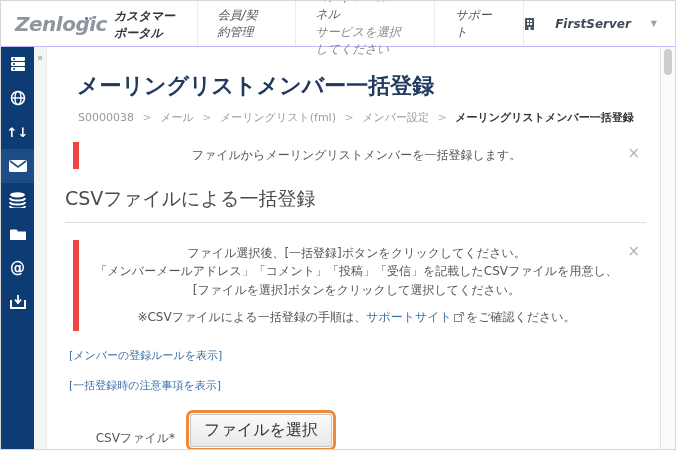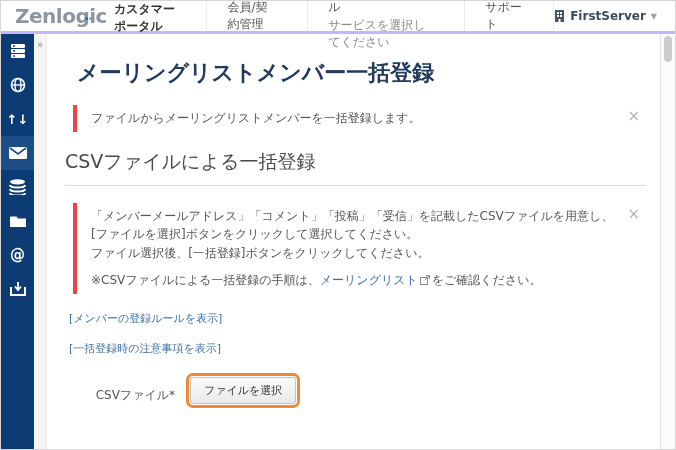--- a/index.html
+++ b/index.html
@@ -1,67 +1,67 @@
 <!DOCTYPE html>
 <html><head>
 <meta charset="utf-8">
 <style>
   * { margin:0; padding:0; box-sizing:border-box; }
   html,body { background:#fff; }
   body { font-family:"DejaVu Sans","Liberation Sans",sans-serif; }
   .window { position:relative; width:676px; height:450px; border:1px solid #d6d6d6; background:#fff; overflow:hidden; }
 
   
-  .header { height:33px; display:flex; align-items:stretch; background:#fff; border-bottom:3px solid #c4b5fd; }
+  .header { height:46px; display:flex; align-items:stretch; background:#fff; border-bottom:1px solid #c4b5fd;font-style:italic; }
   .logo { display:flex; align-items:center; padding-left:14px; position:relative; cursor:pointer; }
   .logo-zen { font-size:20px; font-weight:bold; color:#8e969d; letter-spacing:-0.5px; }
   .logo-dots { position:absolute; top:4px; left:84px; }
   .logo-dots i { display:inline-block; width:3px; height:3px; border-radius:50%; background:#2f6cb3; margin-right:1px; }
   .logo-dots i.d2 { background:#7aa3d4; }
   .logo-sub { font-size:12px; font-weight:bold; color:#333; margin-left:7px; margin-top:3px; }
   .nav { display:flex; margin-left:20px;gap:8px; }
   .nav-item { display:flex; flex-direction:column; justify-content:center; align-items:center; padding:0 20px; border-left:1px solid #ececec; font-size:12px; color:#555; cursor:pointer; min-width:90px; }
   .nav-item:last-child { border-right:1px solid #ececec; }
   .nav-sub { font-size:12px; color:#888; margin-top:1px; }
   .nav-sub:empty { display:none; }
-  .account { margin-left:auto; display:flex; align-items:center; gap:5px; padding-right:18px; font-size:12px; color:#3f4a55; font-weight:bold; cursor:pointer; }
+  .account { margin-left:auto; display:flex; align-items:center; gap:20px; padding-right:18px; font-size:12px; color:#3f4a55; font-weight:bold; cursor:pointer; }
   .account .caret { font-size:8px; color:#9aa2a9; font-weight:normal; }
 
   
   .page-body { display:flex; height:417px; }
   .sidebar { width:33px; background:#0d3c74; display:flex; flex-direction:column; flex-shrink:0; }
   .side-item { height:34px; display:flex; align-items:center; justify-content:center; cursor:pointer; }
   .side-item.active { background:#1d4d86; }
   .side-item .glyph { color:#fff; font-size:13px; font-weight:bold; line-height:1; }
   .rail { width:13px; background:#f4f4f4; border-right:1px solid #ececec; flex-shrink:0; font-size:10px; color:#8a8a8a; text-align:center; padding-top:5px; cursor:pointer; }
   .main { flex:1; padding:14px 14px 0 18px; position:relative; overflow:hidden; }
   .scrollbar { width:15px; background:#fbfbfb; border-left:1px solid #e3e3e3; flex-shrink:0; position:relative; cursor:pointer; }
   .scroll-thumb { position:absolute; top:2px; left:3px; width:8px; height:26px; background:#cdcdcd; border-radius:4px; }
 
   
   .page-title { font-size:22px; font-weight:600; color:#223a5e; margin:10px 0 9px 12px; }
   .breadcrumb { margin-left:13px; font-size:11px; color:#9a9a9a; }
   .breadcrumb a { color:#9a9a9a; text-decoration:none; cursor:pointer; }
   .breadcrumb .sep { margin:0 5px; color:#b5b5b5; }
   .breadcrumb .current { color:#333; font-weight:bold; }
-  .notice { margin:17px 0 0 8px; padding:4px 26px 4px 14px; border-left:4px solid #ef4444; position:relative; font-size:12px; color:#555; line-height:1.55; }
+  .notice { margin:17px 0 0 8px; padding:4px 26px 4px 14px; border-left:6px solid #ef4444; position:relative; font-size:12px; color:#555; line-height:1.55;text-align:center; }
   .notice .close { position:absolute; right:6px; top:4px; color:#b3b3b3; font-size:15px; cursor:pointer; line-height:1; }
   .section-title { font-size:19px; font-weight:400; color:#4a4a4a; margin:17px 0 0 0; }
   .divider { border:none; border-top:1px solid #ddd; margin:10px 0 0 0; }
   .notice p { margin:0; }
   .notice .gap { height:9px; }
   .link { color:#3b6fa5; text-decoration:none; cursor:pointer; }
   .ext-icon { display:inline-block; vertical-align:-1px; margin:0 2px; }
   .toggle-link { display:block; margin:15px 0 0 4px; font-size:11px; color:#3b6fa5; text-decoration:none; cursor:pointer; width:max-content; }
   .toggle-link:first-of-type { margin-top:17px; }
 
   .form { margin-top:21px; }
   .form-row { display:flex; align-items:flex-end; margin-bottom:16px; }
   .form-label { width:125px; text-align:right; padding-right:15px; font-size:12px; color:#555; }
-  .btn { font-family:inherit; font-size:11px; color:#333; padding:5px 13px; background:linear-gradient(#fbfbfb,#e9e9e9); border:1px solid #c3c3c3; border-radius:3px; cursor:pointer; margin-right:9px; }
+  .btn { font-family:inherit; font-size:16px; color:#333; padding:5px 13px; background:linear-gradient(#fbfbfb,#e9e9e9); border:1px solid #c3c3c3; border-radius:3px; cursor:pointer; margin-right:9px; }
   .highlight { box-shadow:0 0 0 1px #fff, 0 0 0 4px #ee8a38; }
 </style>
 </head>
 <body>
 
 <div class="window">
 
   <div class="header">
     <div class="logo">
       <span class="logo-zen">Zenlogic</span>
@@ -149,34 +149,45 @@
       </div>
     </div>
 
     <div class="rail">
       <span>»</span>
     </div>
 
     <div class="main">
       <div class="page-title">メーリングリストメンバー一括登録</div>
 
+      <div class="breadcrumb">
+        <a>S0000038</a>
+        <span class="sep">&gt;</span>
+        <a>メール</a>
+        <span class="sep">&gt;</span>
+        <a>メーリングリスト(fml)</a>
+        <span class="sep">&gt;</span>
+        <a>メンバー設定</a>
+        <span class="sep">&gt;</span>
+        <span class="current">メーリングリストメンバー一括登録</span>
+      </div>
 
       <div class="notice">
         <p>ファイルからメーリングリストメンバーを一括登録します。</p>
         <span class="close">×</span>
       </div>
 
       <div class="section-title">CSVファイルによる一括登録</div>
       <hr class="divider">
 
       <div class="notice">
+        <p>ファイル選択後、[一括登録]ボタンをクリックしてください。</p>
         <p>「メンバーメールアドレス」「コメント」「投稿」「受信」を記載したCSVファイルを用意し、[ファイルを選択]ボタンをクリックして選択してください。</p>
-        <p>ファイル選択後、[一括登録]ボタンをクリックしてください。</p>
         <p class="gap"></p>
-        <p><span>※CSVファイルによる一括登録の手順は、</span><a class="link">メーリングリスト</a><svg class="ext-icon" width="10" height="10" viewBox="0 0 10 10">
+        <p><span>※CSVファイルによる一括登録の手順は、</span><a class="link">サポートサイト</a><svg class="ext-icon" width="10" height="10" viewBox="0 0 10 10">
               <rect x="0.5" y="2.5" width="7" height="7" fill="none" stroke="#8a8a8a" stroke-width="1"></rect>
               <path d="M5 5 L9 1 M6 0.5 L9.5 0.5 L9.5 4" fill="none" stroke="#8a8a8a" stroke-width="1"></path>
             </svg><span>をご確認ください。</span></p>
         <span class="close">×</span>
       </div>
 
       <a class="toggle-link">[メンバーの登録ルールを表示]</a>
       <a class="toggle-link">[一括登録時の注意事項を表示]</a>
 
       <div class="form">

